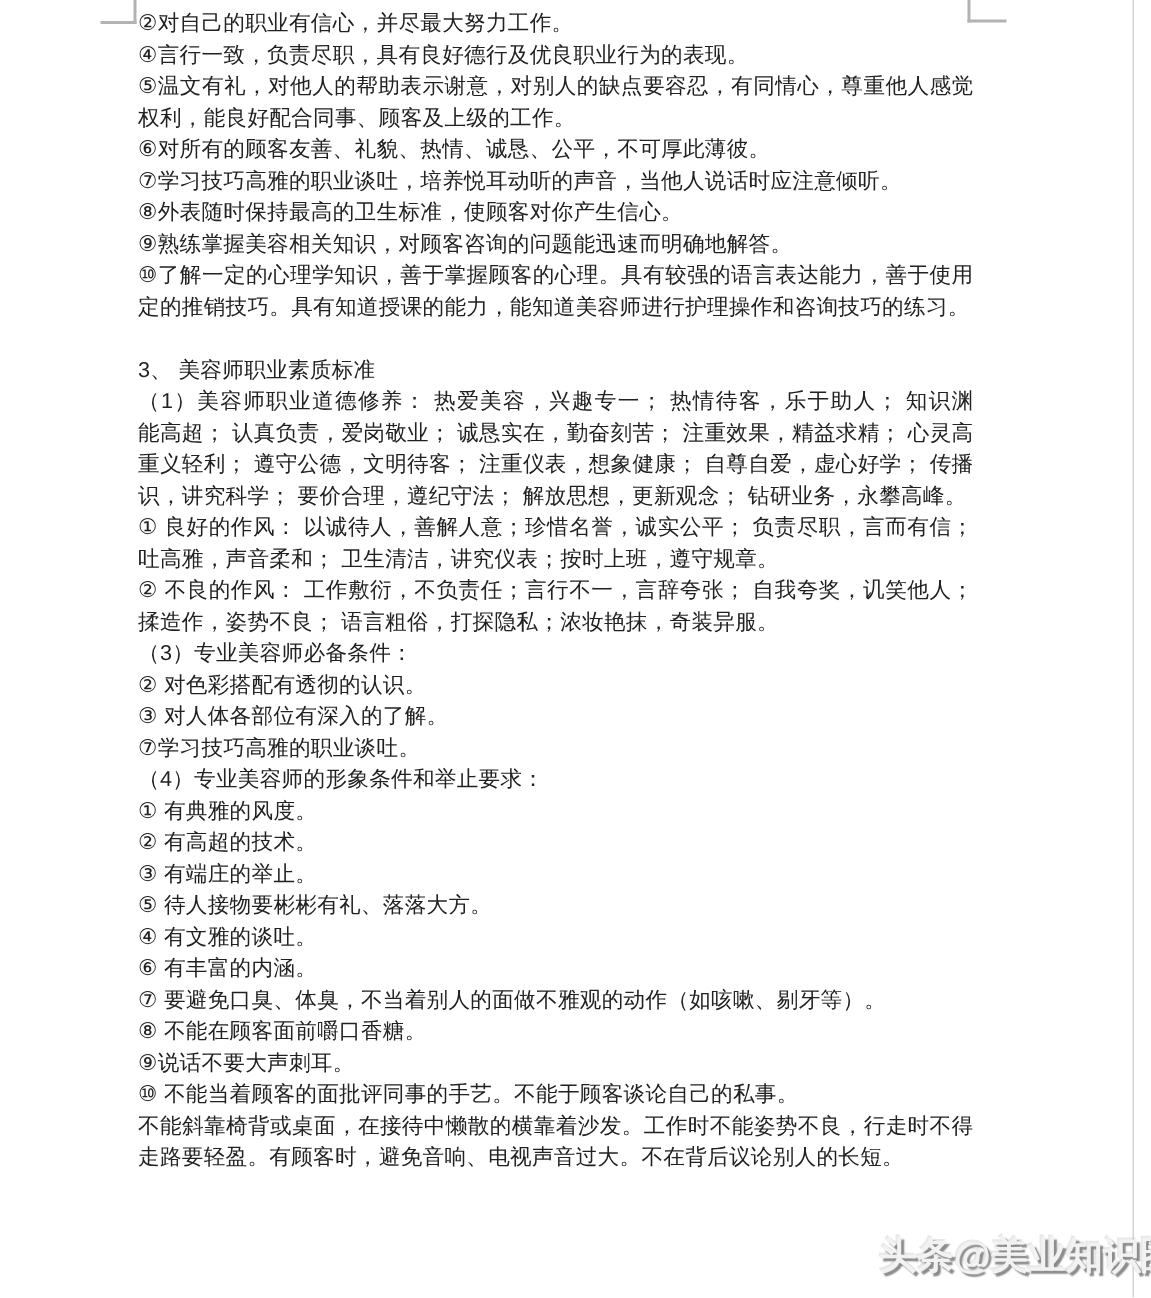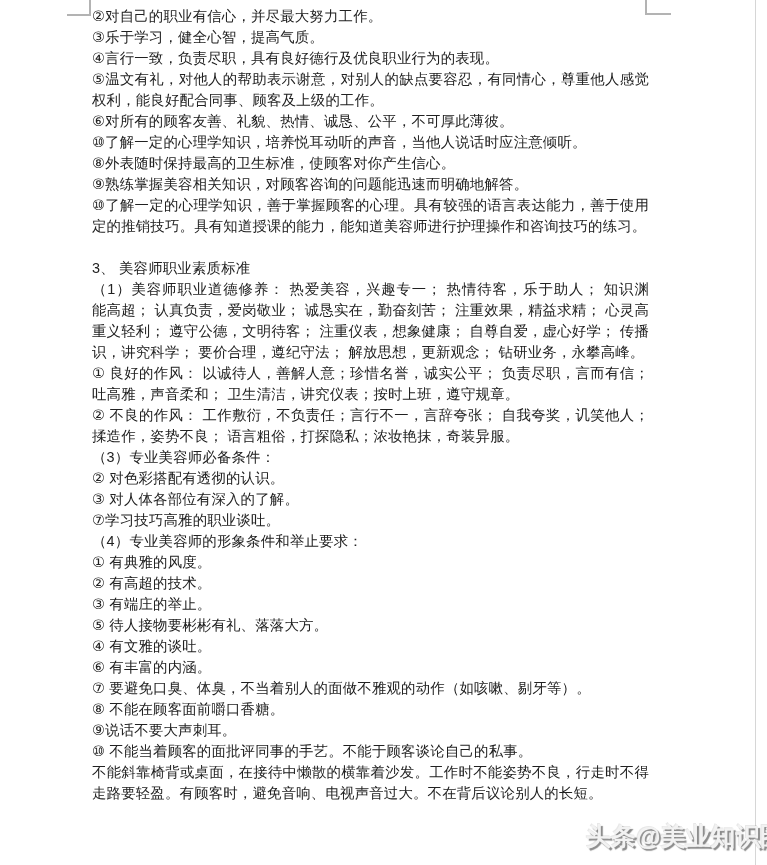--- a/index.html
+++ b/index.html
@@ -61,26 +61,25 @@
 </head>
 <body style="background: rgb(255, 255, 255);">
 
 <div class="mark mark-tl" style="border-color: rgb(179, 179, 179);"></div>
 <div class="mark mark-tr" style="border-color: rgb(179, 179, 179);"></div>
 
 <div class="edge-line" style="background: rgb(214, 214, 214);"></div>
 
 <div class="doc-text" style="color: rgb(33, 33, 33);">
     <div class="line">②对自己的职业有信心，并尽最大努力工作。</div>
-    <div class="line">③乐于学习，健全心智，提高气质。</div>
     <div class="line">④言行一致，负责尽职，具有良好德行及优良职业行为的表现。</div>
     <div class="line fill">⑤温文有礼，对他人的帮助表示谢意，对别人的缺点要容忍，有同情心，尊重他人感觉及</div>
     <div class="line">权利，能良好配合同事、顾客及上级的工作。</div>
     <div class="line">⑥对所有的顾客友善、礼貌、热情、诚恳、公平，不可厚此薄彼。</div>
-    <div class="line">⑩了解一定的心理学知识，培养悦耳动听的声音，当他人说话时应注意倾听。</div>
+    <div class="line">⑦学习技巧高雅的职业谈吐，培养悦耳动听的声音，当他人说话时应注意倾听。</div>
     <div class="line">⑧外表随时保持最高的卫生标准，使顾客对你产生信心。</div>
     <div class="line">⑨熟练掌握美容相关知识，对顾客咨询的问题能迅速而明确地解答。</div>
     <div class="line fill">⑩了解一定的心理学知识，善于掌握顾客的心理。具有较强的语言表达能力，善于使用一</div>
     <div class="line">定的推销技巧。具有知道授课的能力，能知道美容师进行护理操作和咨询技巧的练习。</div>
     <div class="line">&nbsp;</div>
     <div class="line">3、 美容师职业素质标准</div>
     <div class="line fill">（1）美容师职业道德修养： 热爱美容，兴趣专一； 热情待客，乐于助人； 知识渊博，技</div>
     <div class="line fill">能高超； 认真负责，爱岗敬业； 诚恳实在，勤奋刻苦； 注重效果，精益求精； 心灵高尚，</div>
     <div class="line fill">重义轻利； 遵守公德，文明待客； 注重仪表，想象健康； 自尊自爱，虚心好学； 传播知</div>
     <div class="line">识，讲究科学； 要价合理，遵纪守法； 解放思想，更新观念； 钻研业务，永攀高峰。</div>

